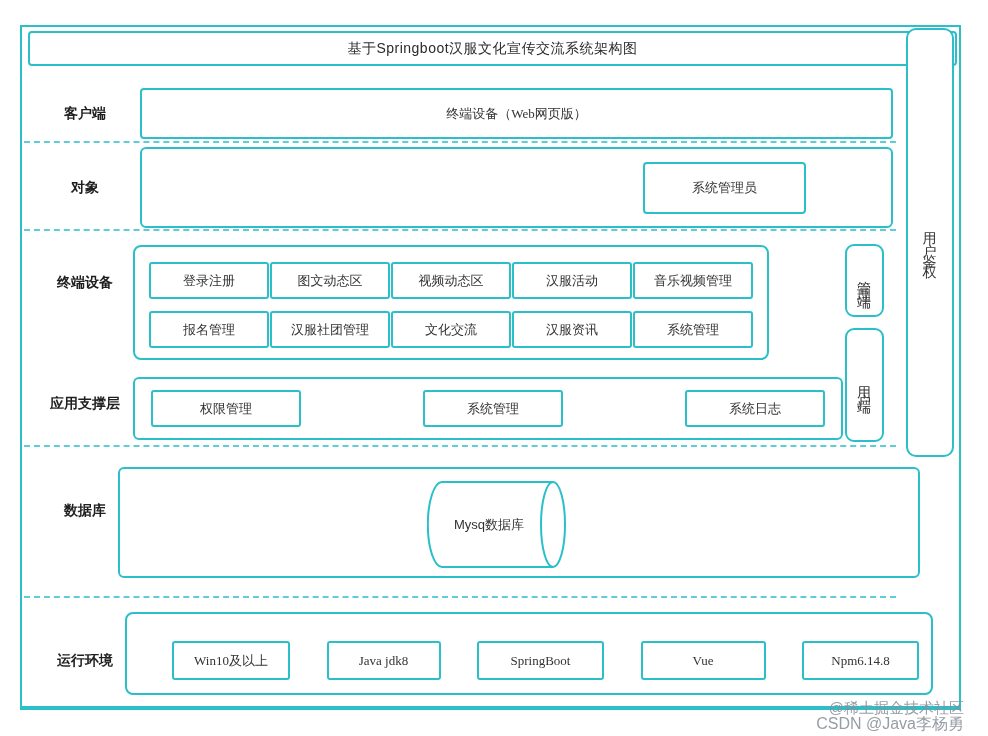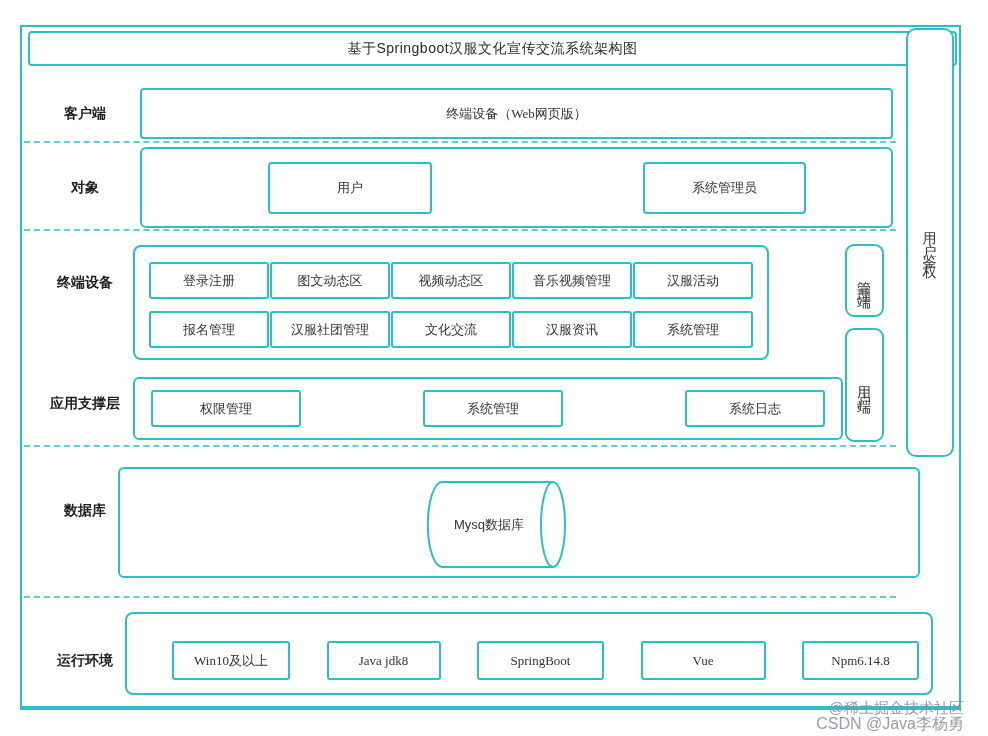--- a/index.html
+++ b/index.html
@@ -104,31 +104,30 @@
   <div class="row-label" style="top:105px;">客户端</div>
   <div class="row-label" style="top:179px;">对象</div>
   <div class="row-label" style="top:274px;">终端设备</div>
   <div class="row-label" style="top:395px;">应用支撑层</div>
   <div class="row-label" style="top:502px;">数据库</div>
   <div class="row-label" style="top:652px;">运行环境</div>
 
   <div class="box client-box">终端设备（Web网页版）</div>
 
   <div class="container-box object-box">
-    <div class="box user-box">用户</div>
     <div class="box sysadmin-box">系统管理员</div>
   </div>
 
   <div class="container-box service-box">
     <div class="service-grid-row">
       <div class="box service-item">登录注册</div>
       <div class="box service-item">图文动态区</div>
       <div class="box service-item">视频动态区</div>
+      <div class="box service-item">汉服活动</div>
       <div class="box service-item">音乐视频管理</div>
-      <div class="box service-item">汉服活动</div>
     </div>
     <div class="service-grid-row">
       <div class="box service-item">报名管理</div>
       <div class="box service-item">汉服社团管理</div>
       <div class="box service-item">文化交流</div>
       <div class="box service-item">汉服资讯</div>
       <div class="box service-item">系统管理</div>
     </div>
   </div>
 

